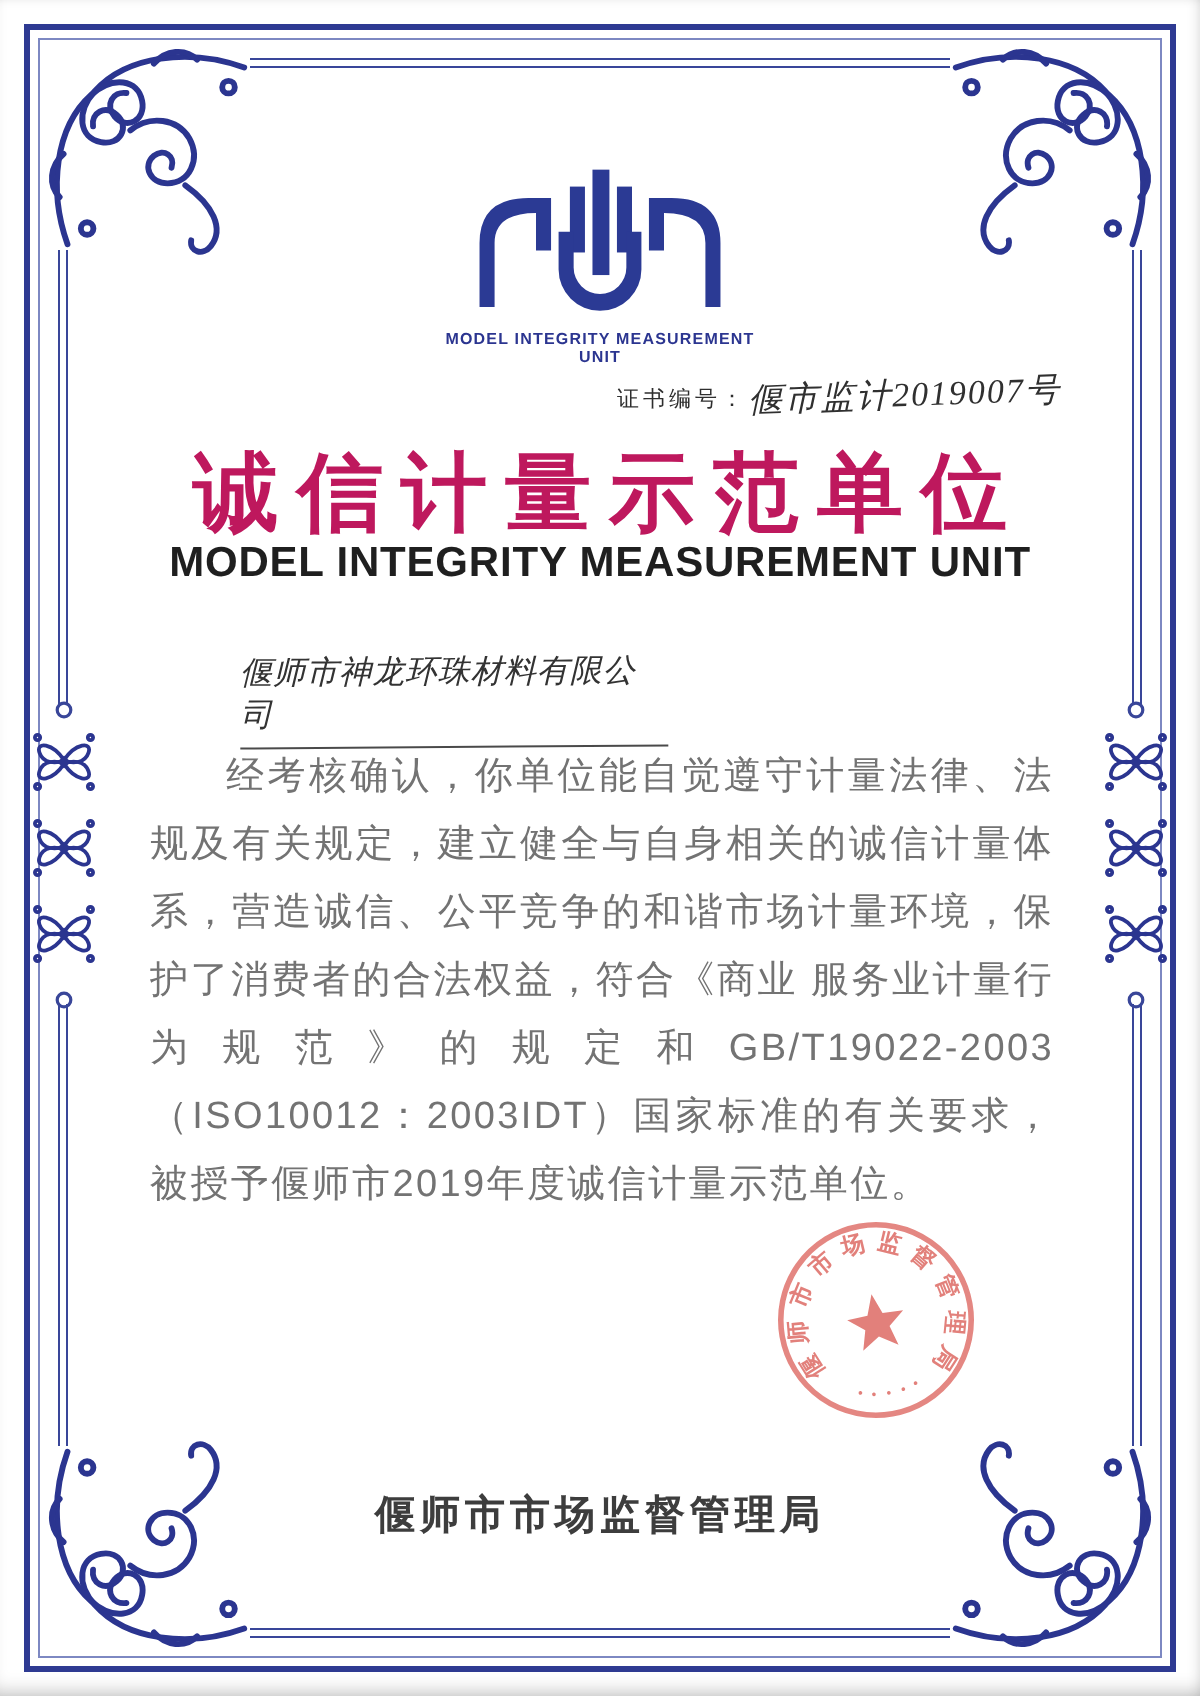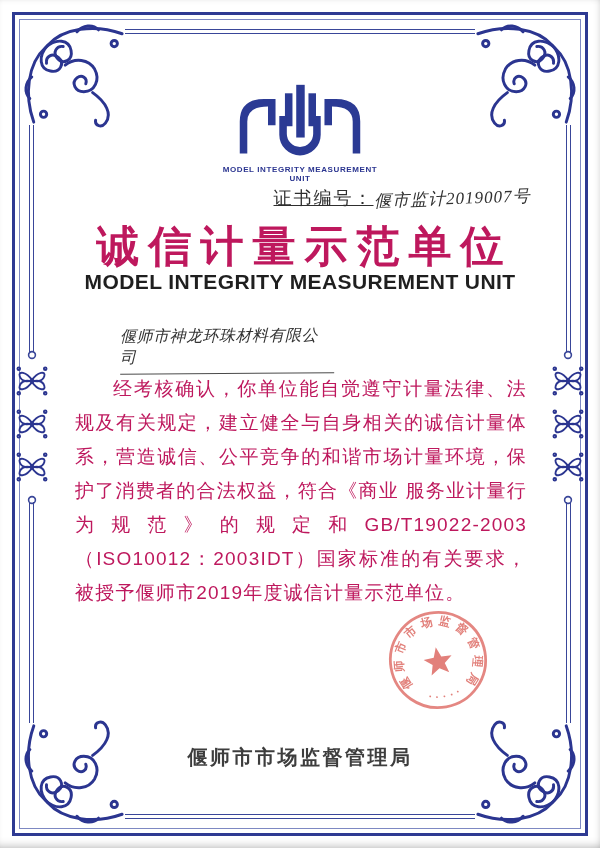--- a/index.html
+++ b/index.html
@@ -24,33 +24,33 @@
   .fl-br{right:20px;bottom:20px;transform:scale(-1,-1);}
   .side-mask{position:absolute;width:20px;height:150px;background:#fff;top:352px;}
   .sm-l{left:22px;} .sm-r{right:22px;}
   .butterfly{position:absolute;width:34px;height:34px;}
   .curl{position:absolute;width:10px;height:10px;}
   
   .logo{position:absolute;left:225px;top:82px;width:150px;height:80px;}
   .logo-caption{position:absolute;left:220px;top:165px;width:160px;text-align:center;
     font-size:8px;font-weight:bold;color:#2b3590;letter-spacing:.6px;}
   .certno{position:absolute;right:70px;top:186px;white-space:nowrap;color:#2e2e2e;}
-  .certno .lbl{font-family:"Liberation Serif",serif;font-size:18px;letter-spacing:2px;text-decoration:underline;}
+  .certno .lbl{font-family:"Liberation Serif",serif;font-size:11px;letter-spacing:2px;}
   .certno .val{font-family:"Liberation Serif",serif;font-style:italic;font-size:17px;
     letter-spacing:1px;display:inline-block;transform:rotate(-2deg);color:#303030;}
   .title-cn{position:absolute;left:0;top:218px;width:600px;text-align:center;
     font-family:"Liberation Serif",serif;font-weight:900;font-size:43px;color:#be185d;
     letter-spacing:9px;text-indent:9px;}
   .title-en{position:absolute;left:0;top:270px;width:600px;text-align:center;
     font-weight:bold;font-size:21px;color:#1f1f1f;letter-spacing:.4px;}
   .company{position:absolute;left:120px;top:326px;width:214px;border-bottom:1.6px solid #4a4a4a;
     padding-bottom:5px;font-family:"Liberation Serif",serif;font-style:italic;
     font-size:16px;color:#333;letter-spacing:.5px;transform:rotate(-.4deg);}
   .body-text{position:absolute;left:75px;top:372px;width:452px;
-    font-size:19px;line-height:34px;color:#be185d;text-align:justify;
+    font-size:19px;line-height:34px;color:#737373;text-align:justify;
     letter-spacing:1.2px;}
   .body-text p{margin:0;text-indent:2em;}
   .issuer-label{position:absolute;left:307px;top:648px;font-size:17px;color:#3f3f3f;
     letter-spacing:1.5px;}
   .seal{position:absolute;left:382px;top:604px;width:112px;height:112px;
     transform:rotate(-10deg);opacity:.85;}
   .org-name{position:absolute;left:0;top:744px;width:600px;text-align:center;
     font-size:20px;font-weight:bold;color:#3d3d3d;letter-spacing:2.5px;}
 </style>
 </head>

